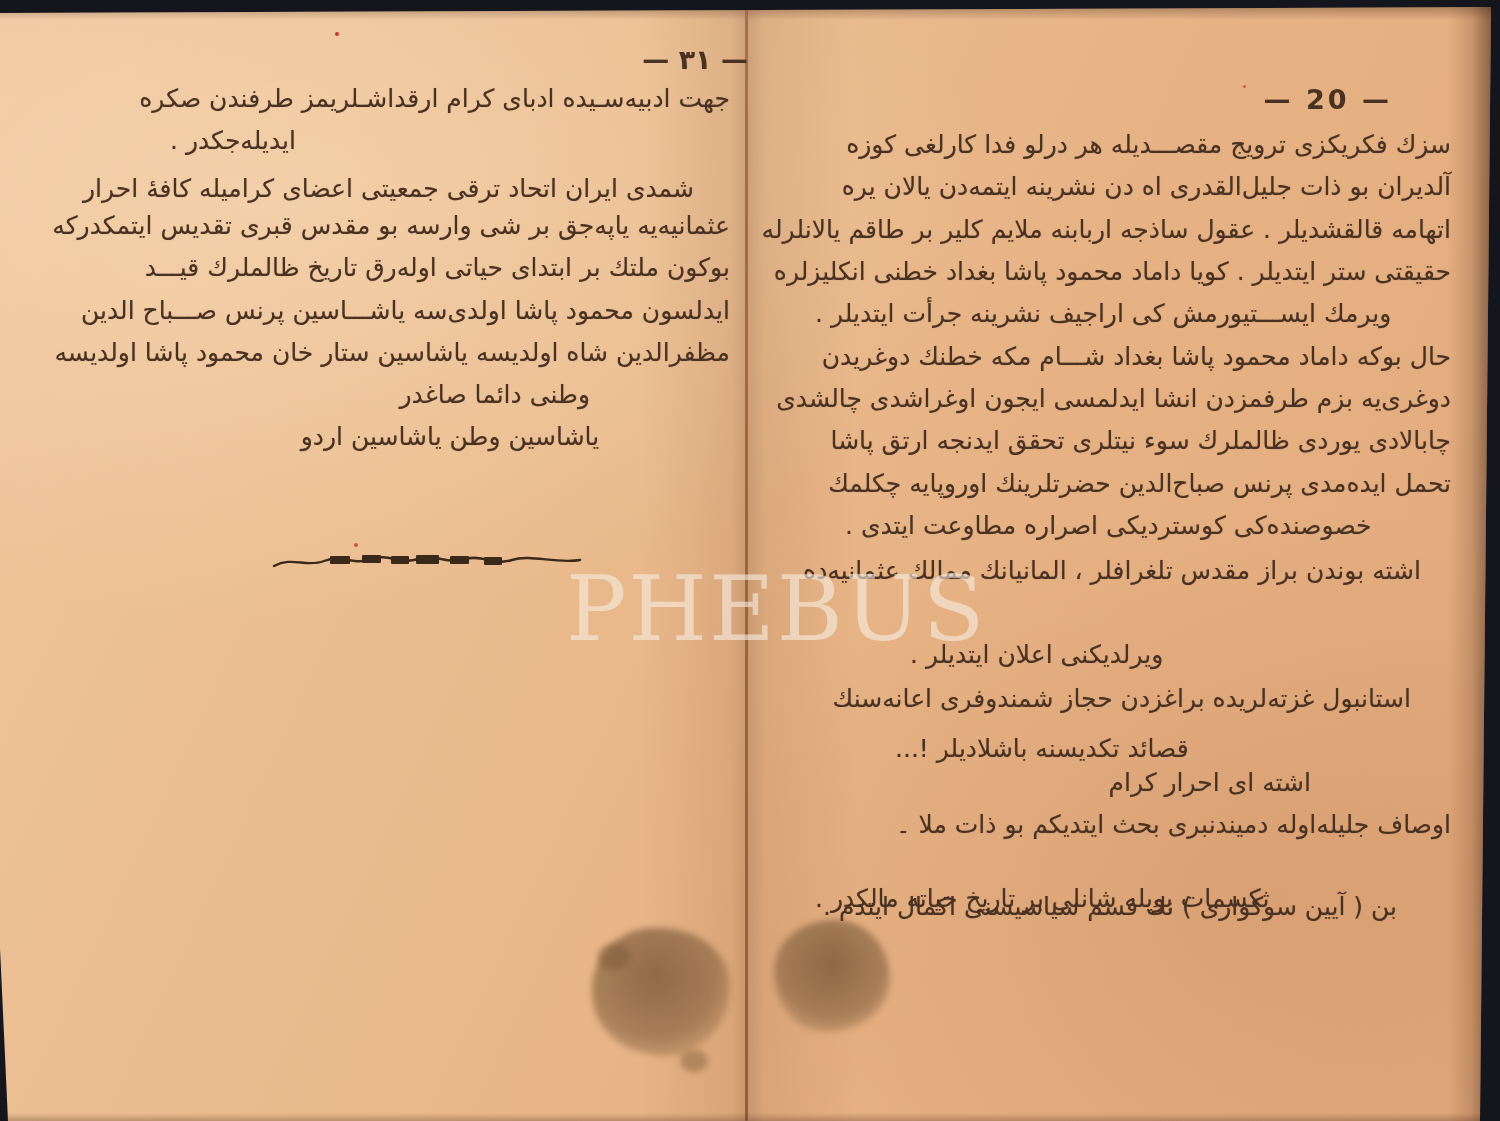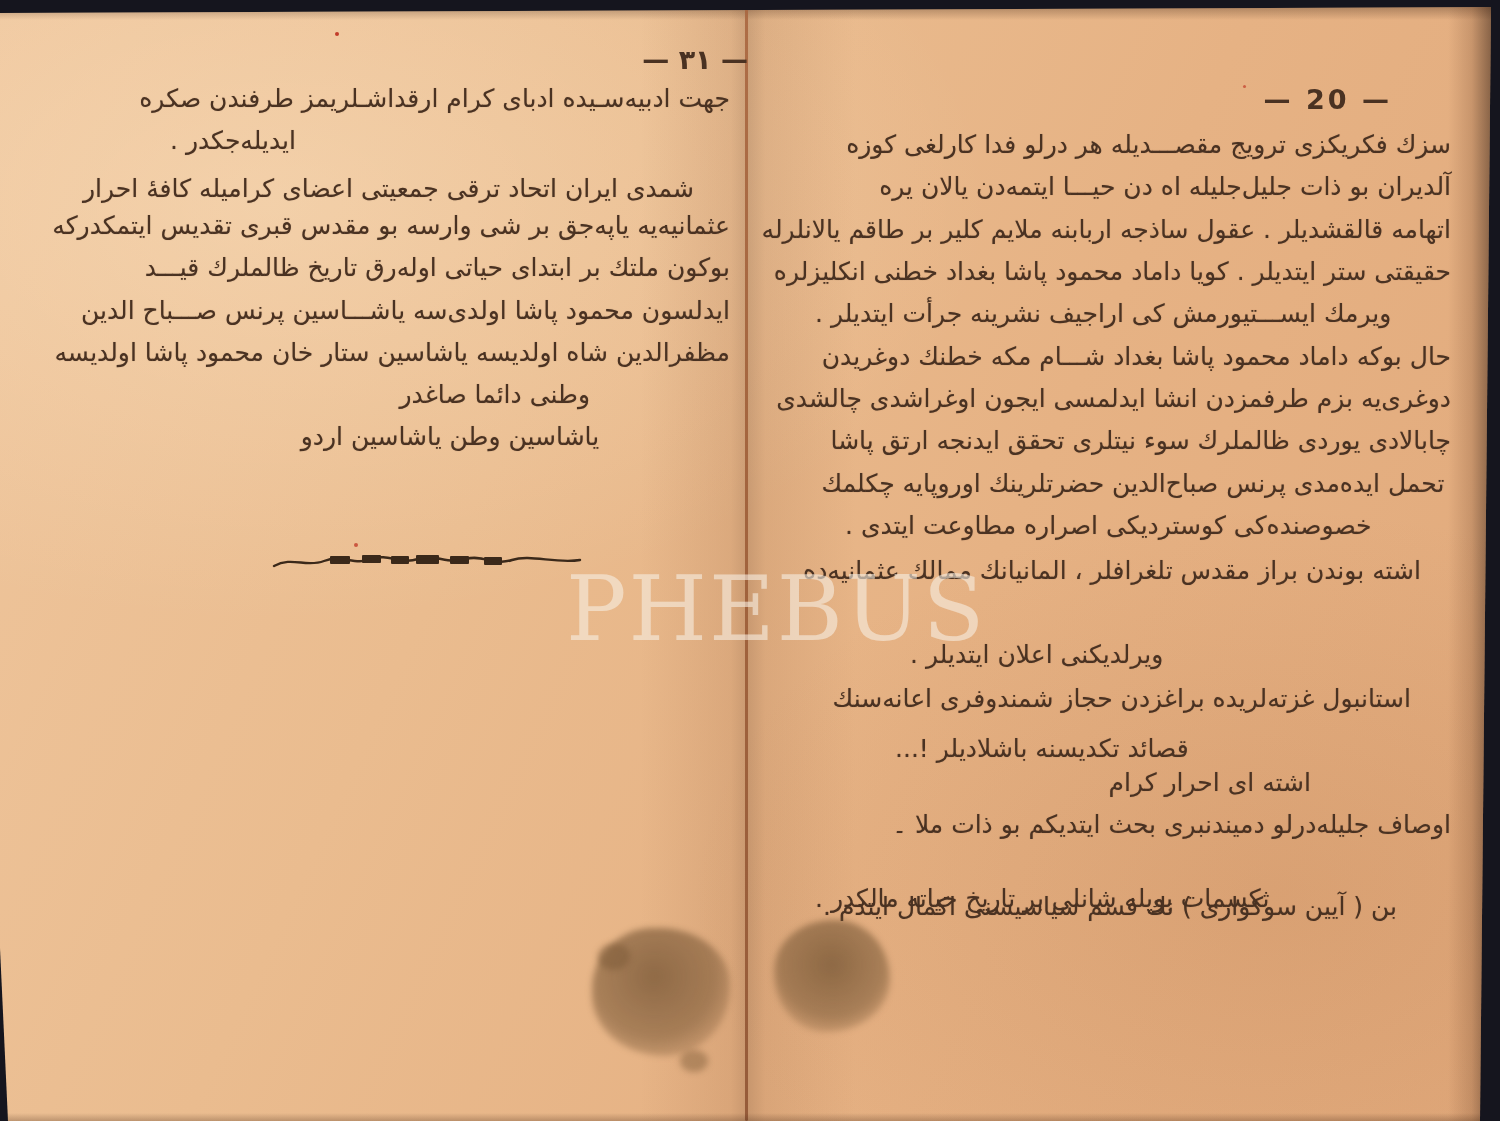--- a/index.html
+++ b/index.html
@@ -105,35 +105,35 @@
         <rect x="144" y="11" width="23" height="9" rx="1"></rect>
         <rect x="178" y="12" width="19" height="8" rx="1"></rect>
         <rect x="212" y="13" width="18" height="8" rx="1"></rect>
       </g>
       <path d="M2,22 C20,12 34,24 52,17 C70,10 82,22 100,15 C116,9 128,21 146,15 C162,9 176,21 194,15 C210,10 222,22 240,16 C258,10 284,20 308,16" fill="none" stroke="#3b291a" stroke-width="2.4" stroke-linecap="round"></path>
     </svg>
 
     <div class="page" id="page-right-block">
       <div class="pheader" style="top:84px;transform:translateX(-59px);">— 20 —</div>
       <div class="pline" style="top:130px;">سزك فکریکزی ترویج مقصـــدیله هر درلو فدا کارلغی کوزه</div>
-      <div class="pline" style="top:172px;">آلدیران بو ذات جلیل‌جلیله اه دن حیـــا ایتمه‌دن یالان یره</div>
+      <div class="pline" style="top:172px;">آلدیران بو ذات جلیل‌القدری اه دن نشرینه ایتمه‌دن یالان یره</div>
       <div class="pline" style="top:215px;">اتهامه قالقشدیلر . عقول ساذجه اربابنه ملایم کلیر بر طاقم یالانلرله</div>
       <div class="pline" style="top:257px;">حقیقتی ستر ایتدیلر . کویا داماد محمود پاشا بغداد خطنی انکلیزلره</div>
       <div class="pline al-l" style="top:299px;">ویرمك ایســـتیورمش کی اراجیف نشرینه جرأت ایتدیلر .</div>
       <div class="pline" style="top:342px;">حال بوکه داماد محمود پاشا بغداد شـــام مکه خطنك دوغریدن</div>
       <div class="pline" style="top:384px;">دوغری‌یه بزم طرفمزدن انشا ایدلمسی ایجون اوغراشدی چالشدی</div>
       <div class="pline" style="top:426px;">چابالادی یوردی ظالملرك سوء نیتلری تحقق ایدنجه ارتق پاشا</div>
-      <div class="pline" style="top:469px;text-align:center;">تحمل ایده‌مدی پرنس صباح‌الدین حضرتلرینك اوروپایه چکلمك</div>
+      <div class="pline" style="top:469px;">تحمل ایده‌مدی پرنس صباح‌الدین حضرتلرینك اوروپایه چکلمك</div>
       <div class="pline al-l pl30" style="top:511px;">خصوصنده‌کی کوستردیکی اصراره مطاوعت ایتدی .</div>
       <div class="pline pr30" style="top:556px;">اشته بوندن براز مقدس تلغرافلر ، المانیانك ممالك عثمانیه‌ده</div>
       <div class="pline al-l pl95" style="top:640px;">ویرلدیکنی اعلان ایتدیلر .</div>
       <div class="pline pr40" style="top:684px;">استانبول غزته‌لریده براغزدن حجاز شمندوفری اعانه‌سنك</div>
       <div class="pline al-l pl80" style="top:726px;margin-top:8px;">قصائد تکدیسنه باشلادیلر !...</div>
       <div class="pline pr140" style="top:768px;">اشته ای احرار کرام</div>
-      <div class="pline" style="top:810px;">اوصاف جلیله‌درلو دمیندنبری بحث ایتدیکم بو ذات ملا ۔</div>
+      <div class="pline" style="top:810px;">اوصاف جلیله‌اوله دمیندنبری بحث ایتدیکم بو ذات ملا ۔</div>
       <div class="pline al-l" style="top:850px;margin-top:34px;">ثکسمات بویله شانلی بر تاریخ حیاته مالكدر .</div>
       <div class="pline al-l pl8" style="top:892px;">بن ( آیین سوکواری ) نك قسم سیاسیسنی اکمال ایتدم .</div>
     </div>
 
     <div class="stain" id="stain-a"></div>
     <div class="stain" id="stain-a2"></div>
     <div class="stain" id="stain-a3"></div>
     <div class="stain" id="stain-b"></div>
 
     <div class="speck" style="left:335px;top:32px;width:4px;height:4px;"></div>

